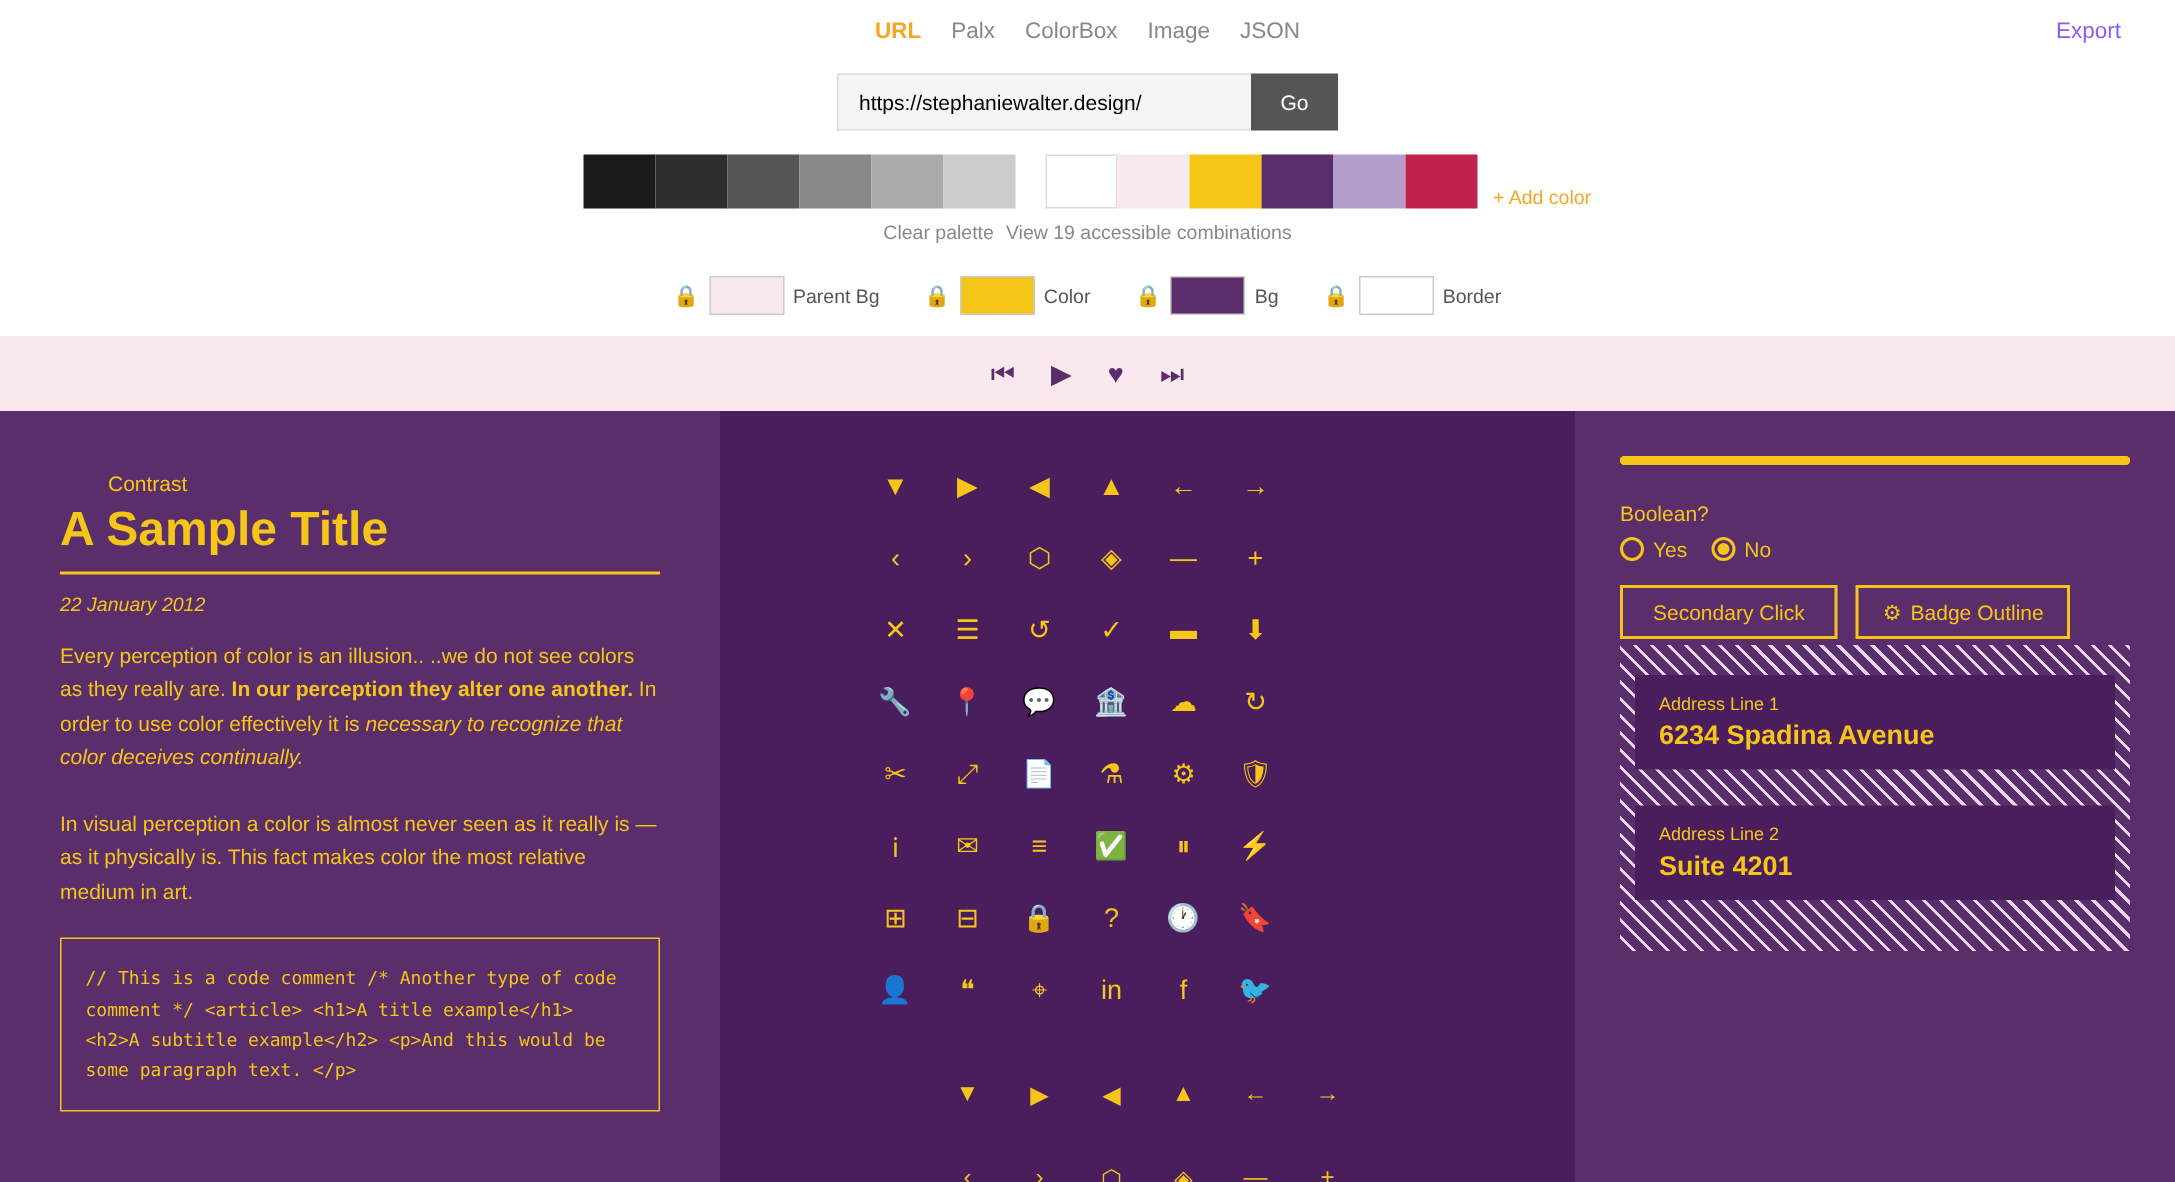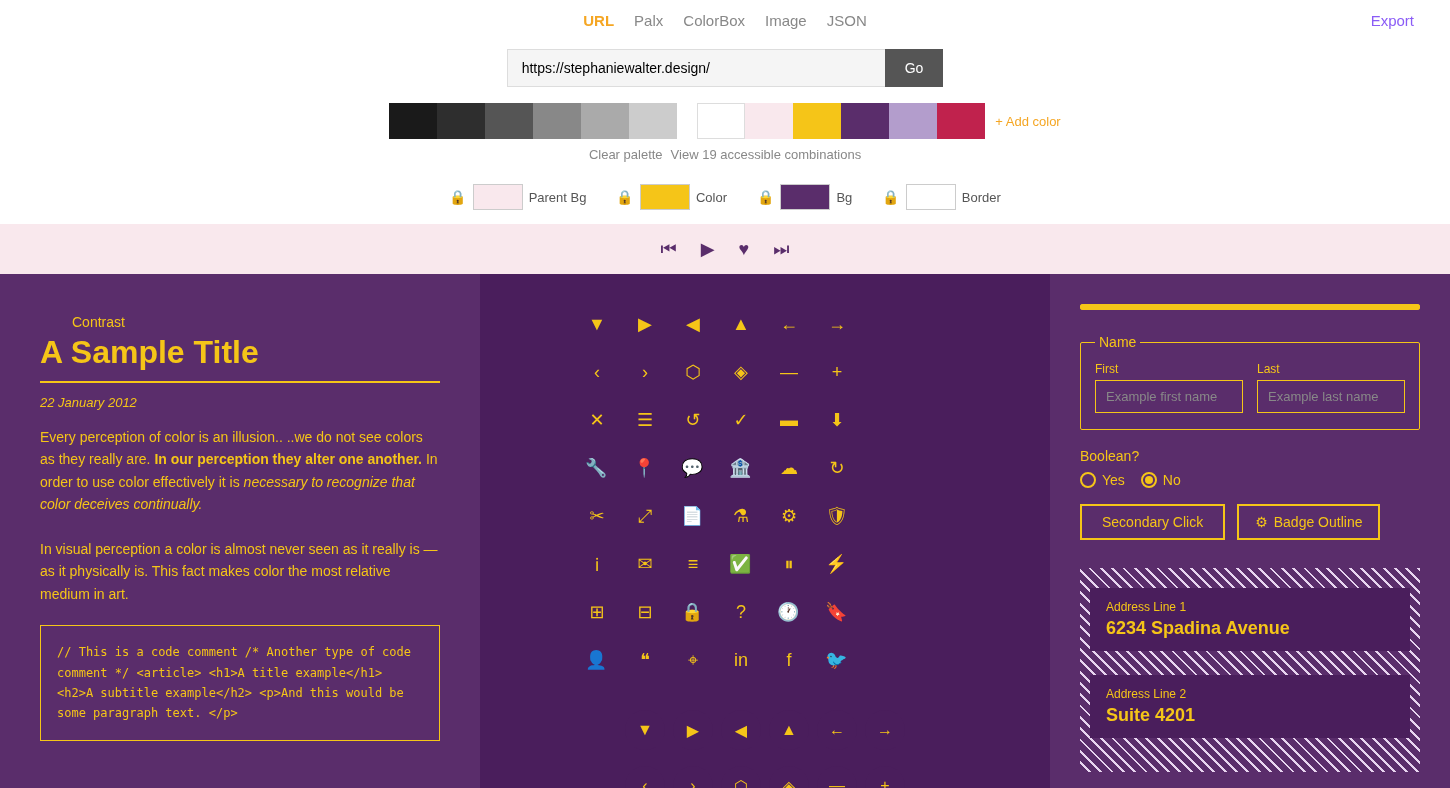--- a/index.html
+++ b/index.html
@@ -31,42 +31,42 @@
       color: #8b5cf6;
     }
 
     
     .url-bar {
       display: flex;
       justify-content: center;
       margin: 8px 0 16px;
     }
     .url-bar input {
-      width: 378px;
+      width: 276px;
       padding: 10px 14px;
       border: 1px solid #ddd;
       border-right: none;
       font-size: 14px;
       background: #f5f5f5;
       outline: none;
     }
     .url-bar button {
       padding: 10px 20px;
       background: #555;
       color: #fff;
       border: none;
       font-size: 14px;
       cursor: pointer;
     }
 
     
     .swatches-section {
       display: flex;
       justify-content: center;
-      align-items: center;
+      align-items: flex-end;
       gap: 0;
       margin-bottom: 8px;
     }
     .swatch-group {
       display: flex;
     }
     .swatch {
       width: 48px;
       height: 36px;
       display: inline-block;
@@ -255,21 +255,21 @@
     .radio-item { display: flex; align-items: center; gap: 6px; font-size: 14px; color: #f5c518; cursor: pointer; }
     .radio-outer {
       width: 16px; height: 16px;
       border: 2px solid #f5c518;
       border-radius: 50%;
       display: flex; align-items: center; justify-content: center;
     }
     .radio-inner { width: 8px; height: 8px; border-radius: 50%; background: #f5c518; }
 
     
-    .btn-row { display: flex; gap: 12px; margin-bottom: 28px; }
+    .btn-row { display: flex; gap: 12px; margin-bottom: 4px; }
     .btn-secondary {
       background: #5a2d6b;
       border: 2px solid #f5c518;
       color: #f5c518;
       padding: 8px 20px;
       font-size: 14px;
       cursor: pointer;
     }
     .btn-badge {
       background: #5a2d6b;
@@ -513,33 +513,20 @@
       <div class="icon-circle">+</div>
     </div>
   </div>
 
   <div class="right-panel">
 
     <div class="progress-bar-bg">
       <div class="progress-bar-fill"></div>
     </div>
 
-    <fieldset class="name-fieldset">
-      <legend>Name</legend>
-      <div class="name-row">
-        <div class="name-field-group">
-          <label>First</label>
-          <input class="name-input" type="text" placeholder="Example first name" style="">
-        </div>
-        <div class="name-field-group">
-          <label>Last</label>
-          <input class="name-input" type="text" placeholder="Example last name" style="">
-        </div>
-      </div>
-    </fieldset>
 
     <div class="boolean-label">Boolean?</div>
     <div class="radio-group">
       <label class="radio-item">
         <div class="radio-outer"></div>
         <span>Yes</span>
       </label>
       <label class="radio-item">
         <div class="radio-outer">
           <div class="radio-inner"></div>

